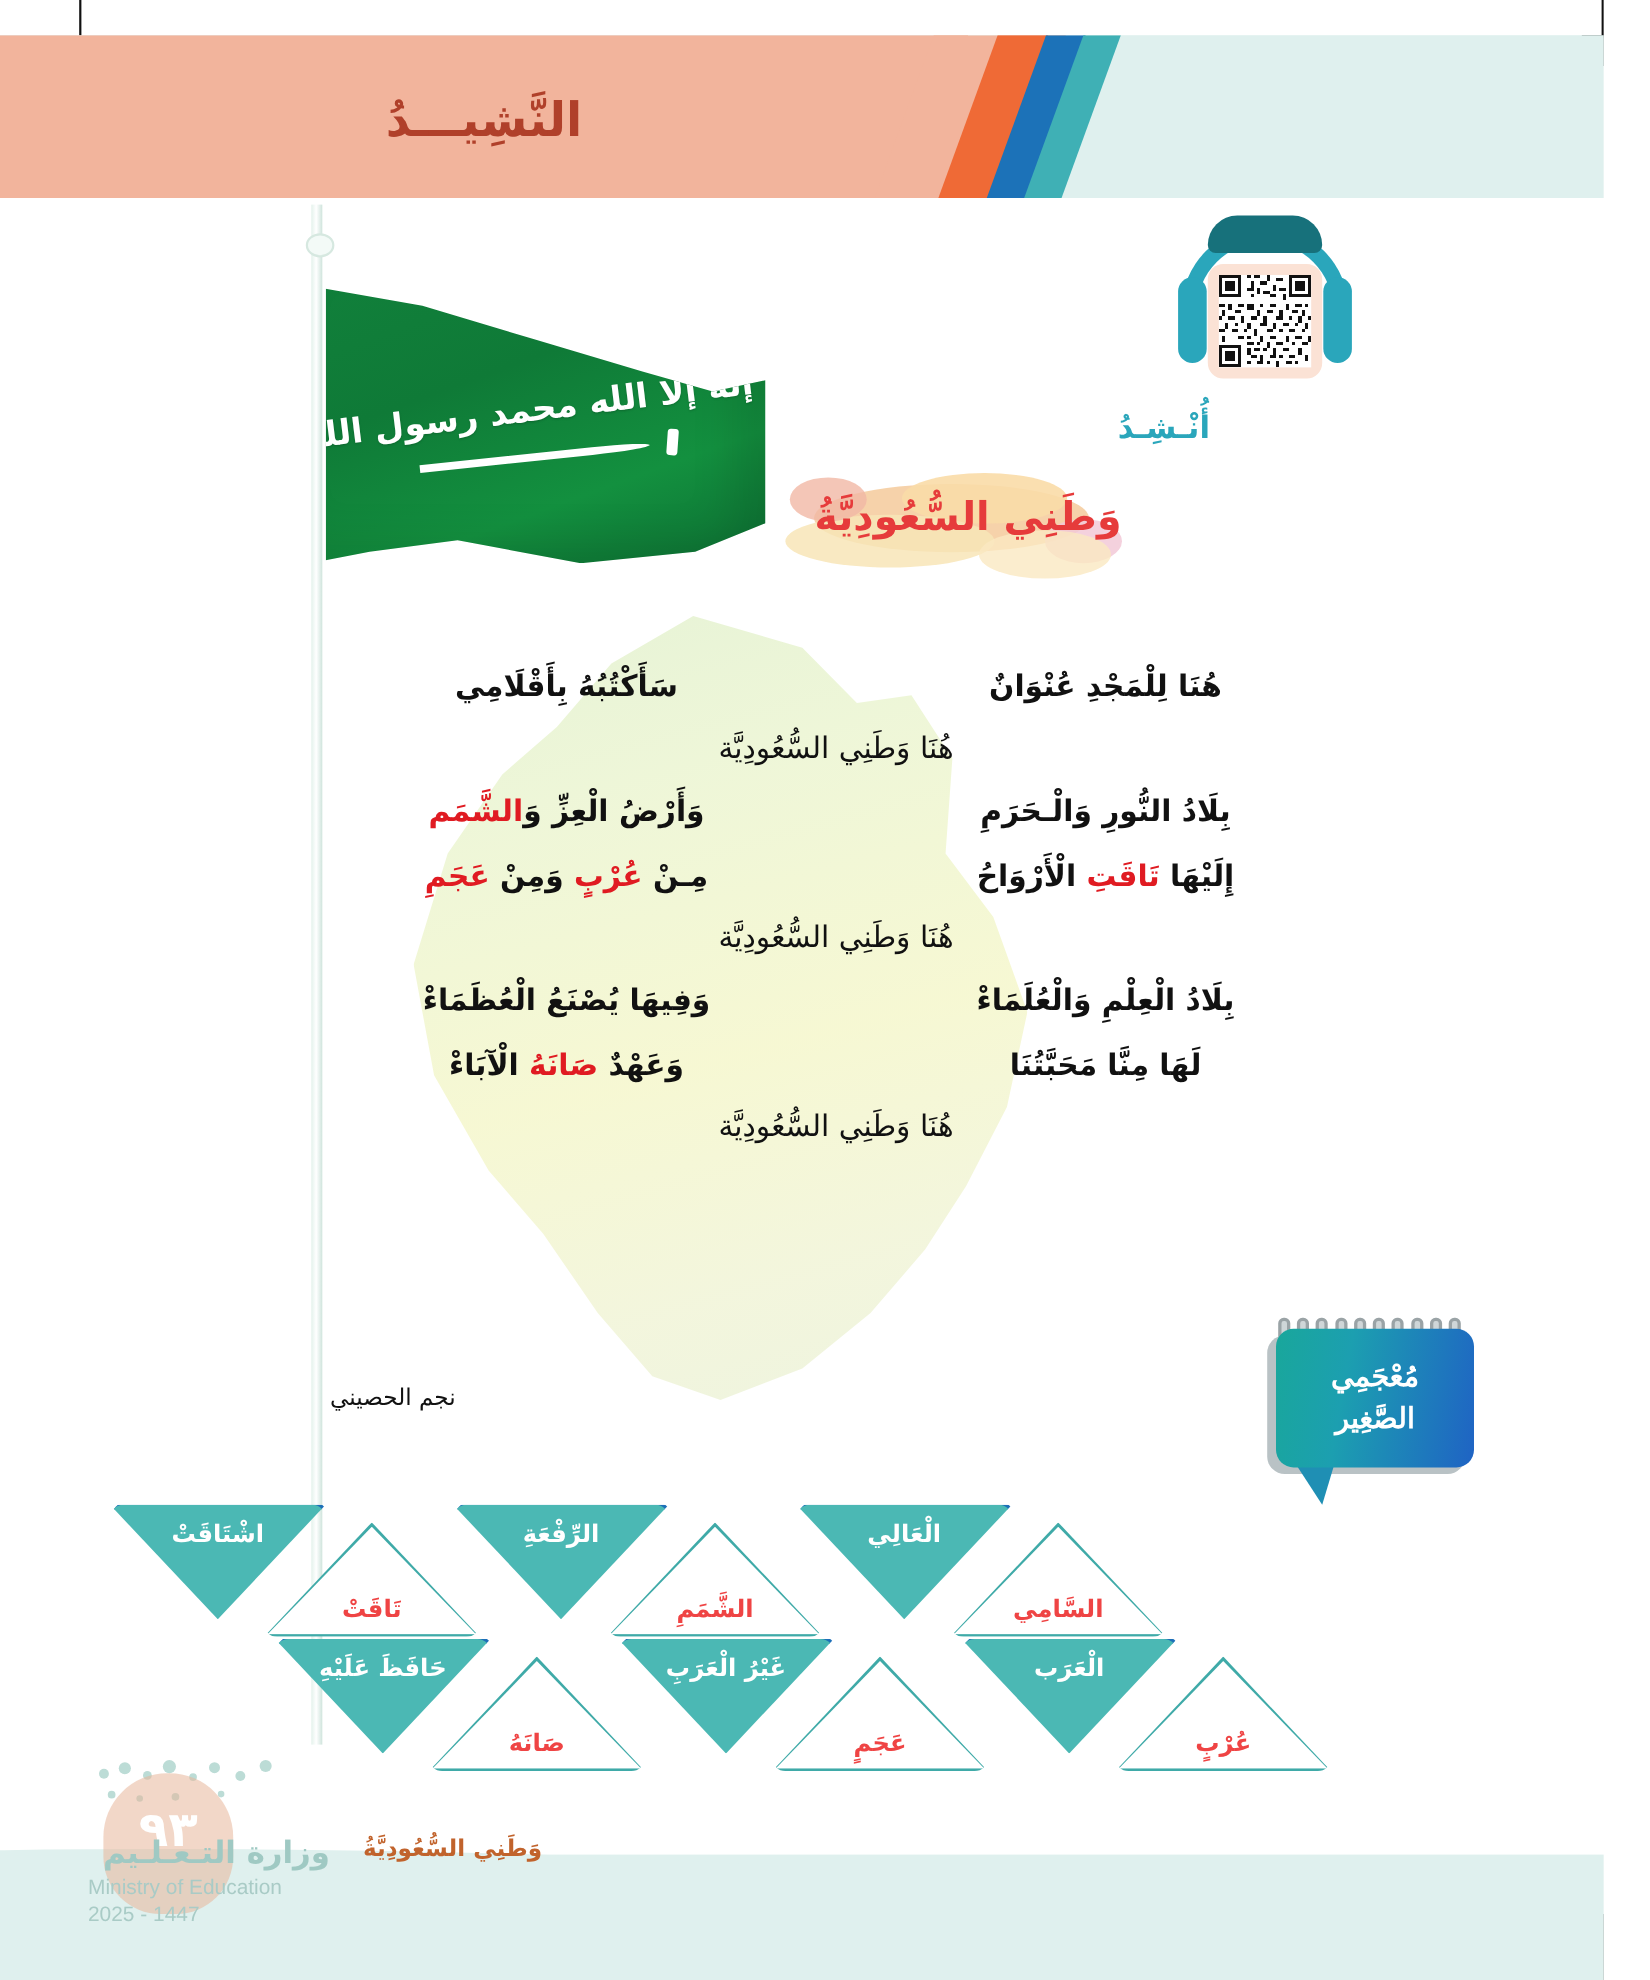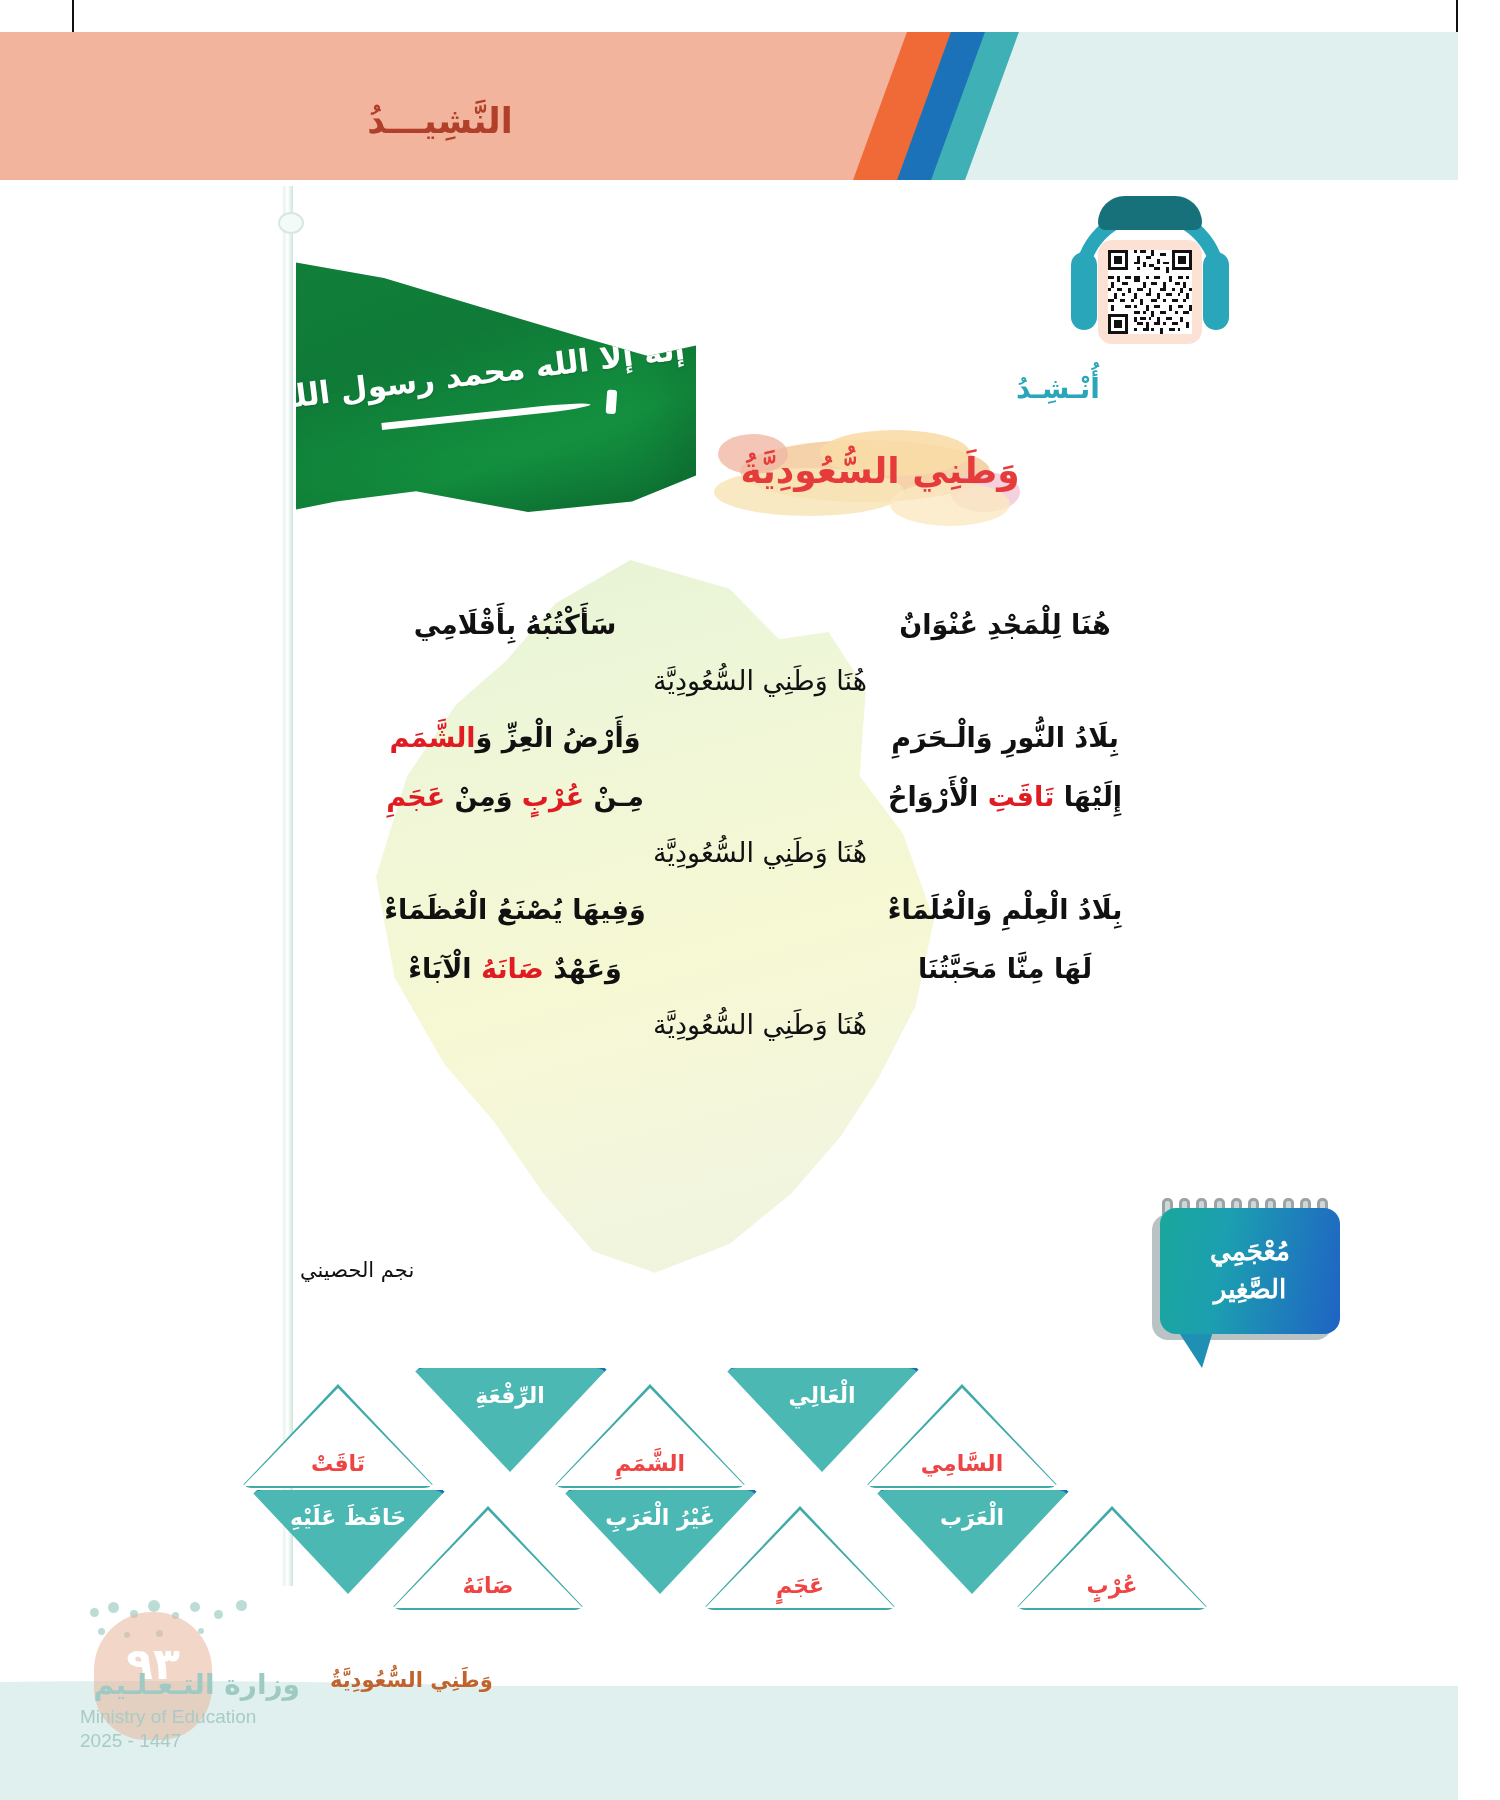--- a/index.html
+++ b/index.html
@@ -19,23 +19,23 @@
   .header-peach{position:absolute;left:0;top:0;width:880px;height:148px;
                 background:#f2b49c;}
   .header-peach:after{content:"";position:absolute;right:-62px;top:0;
                 width:120px;height:148px;background:#f2b49c;
                 transform:skewX(-20deg);}
   .stripe{position:absolute;top:0;height:148px;transform:skewX(-20deg);}
   .stripe.orange{left:880px;width:46px;background:#ef6a36;}
   .stripe.blue  {left:924px;width:36px;background:#1c72b8;}
   .stripe.teal  {left:958px;width:34px;background:#3fb0b5;}
 
-  .header-title{position:absolute;left:0;top:15px;width:880px;height:148px;
+  .header-title{position:absolute;left:0;top:4px;width:880px;height:148px;
                 display:flex;align-items:center;justify-content:center;
-                color:#b0402a;font-size:35px;font-weight:bold;
+                color:#b0402a;font-size:43px;font-weight:bold;
                 font-family:"DejaVu Sans",sans-serif;letter-spacing:1px;}
 
   
   .pole{position:absolute;left:283px;top:186px;width:10px;height:1400px;
         background:linear-gradient(90deg,#e4f2ec,#ffffff 45%,#cfe4dc);}
   .pole-knob{position:absolute;left:278px;top:212px;width:22px;height:18px;
              border:2px solid #d6e8e0;border-radius:50%;background:#f3faf7;}
 
   
   .flag{position:absolute;left:296px;top:252px;width:400px;height:260px;
@@ -378,20 +378,23 @@
     <div class="dict-shadow"></div>
     <div class="dict-tail"></div>
     <div class="dict-bubble">
       <div>مُعْجَمِي</div>
       <div>الصَّغِير</div>
     </div>
   </div>
 
   <div class="vocab" id="vocab-rows">
       <div class="vrow">
+        <div class="tri tri-down" style="left: 0px; top: 0px;">
+          <span>اشْتَاقَتْ</span>
+        </div>
         <div class="tri" style="left: 140px; top: 16px;">
           <div class="tri-up-border"></div>
           <div class="tri-up-inner">تَاقَتْ</div>
         </div>
         <div class="tri tri-down" style="left: 312px; top: 0px;">
           <span>الرِّفْعَةِ</span>
         </div>
         <div class="tri" style="left: 452px; top: 16px;">
           <div class="tri-up-border"></div>
           <div class="tri-up-inner">الشَّمَمِ</div>

